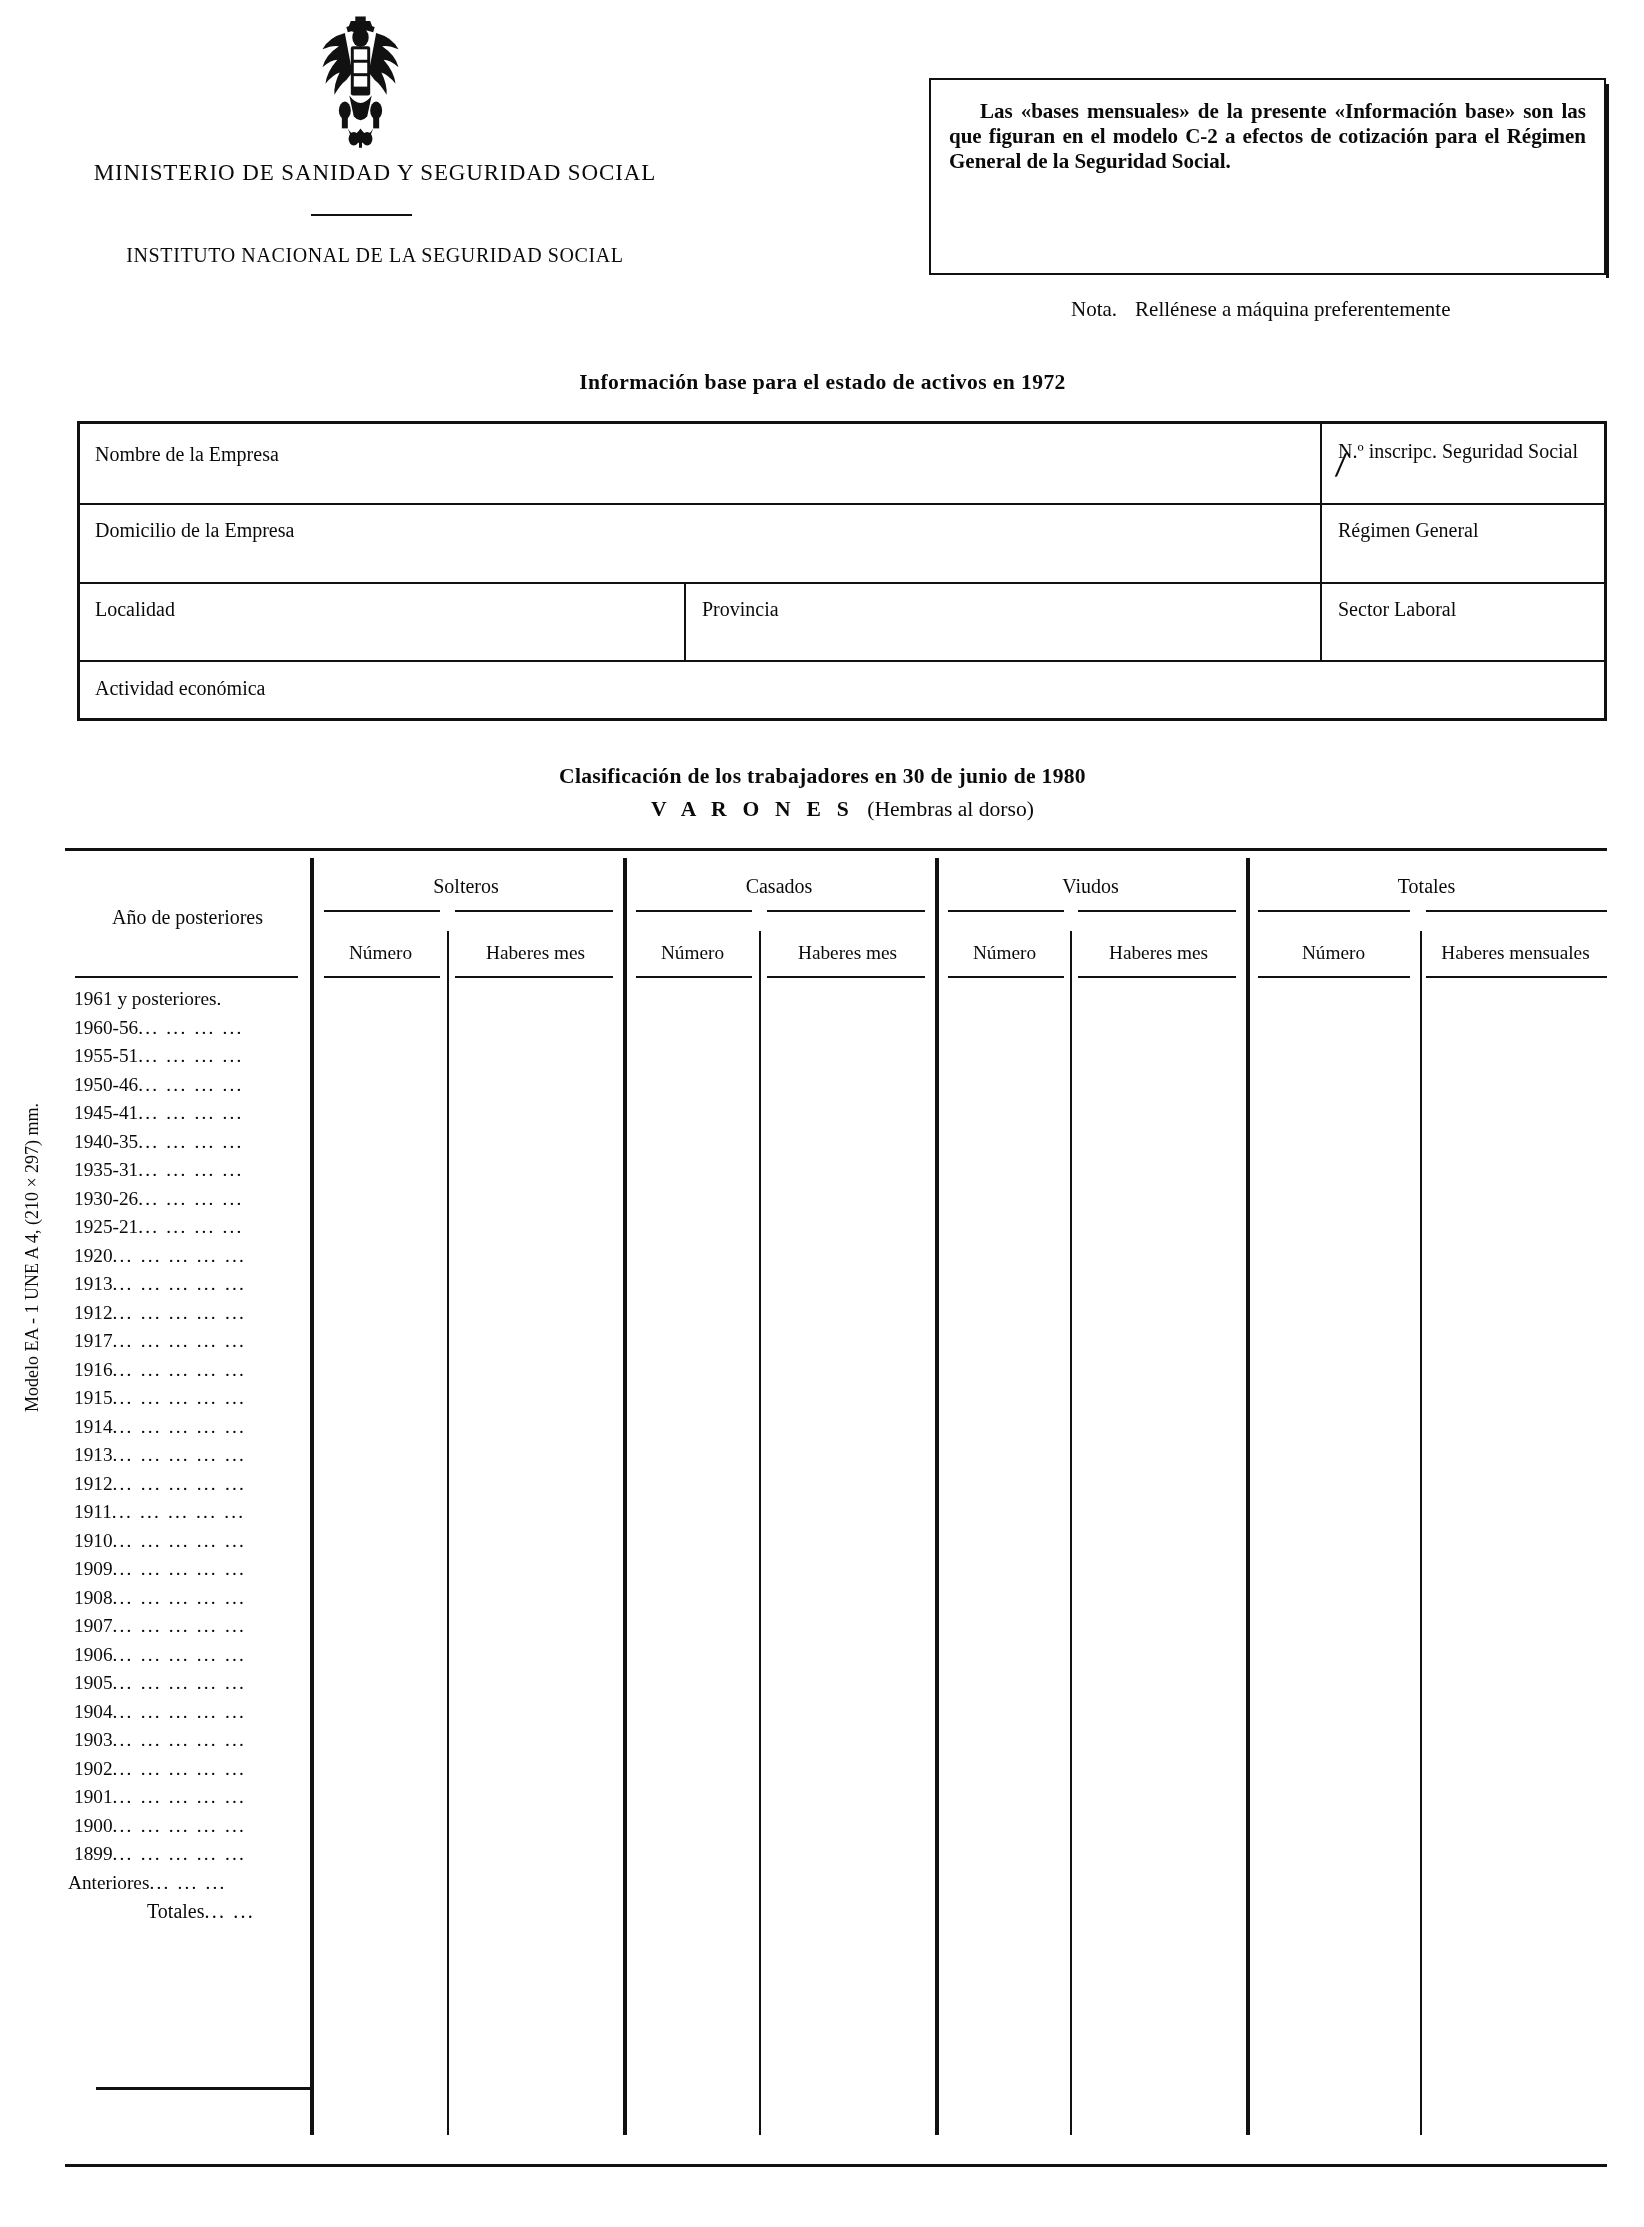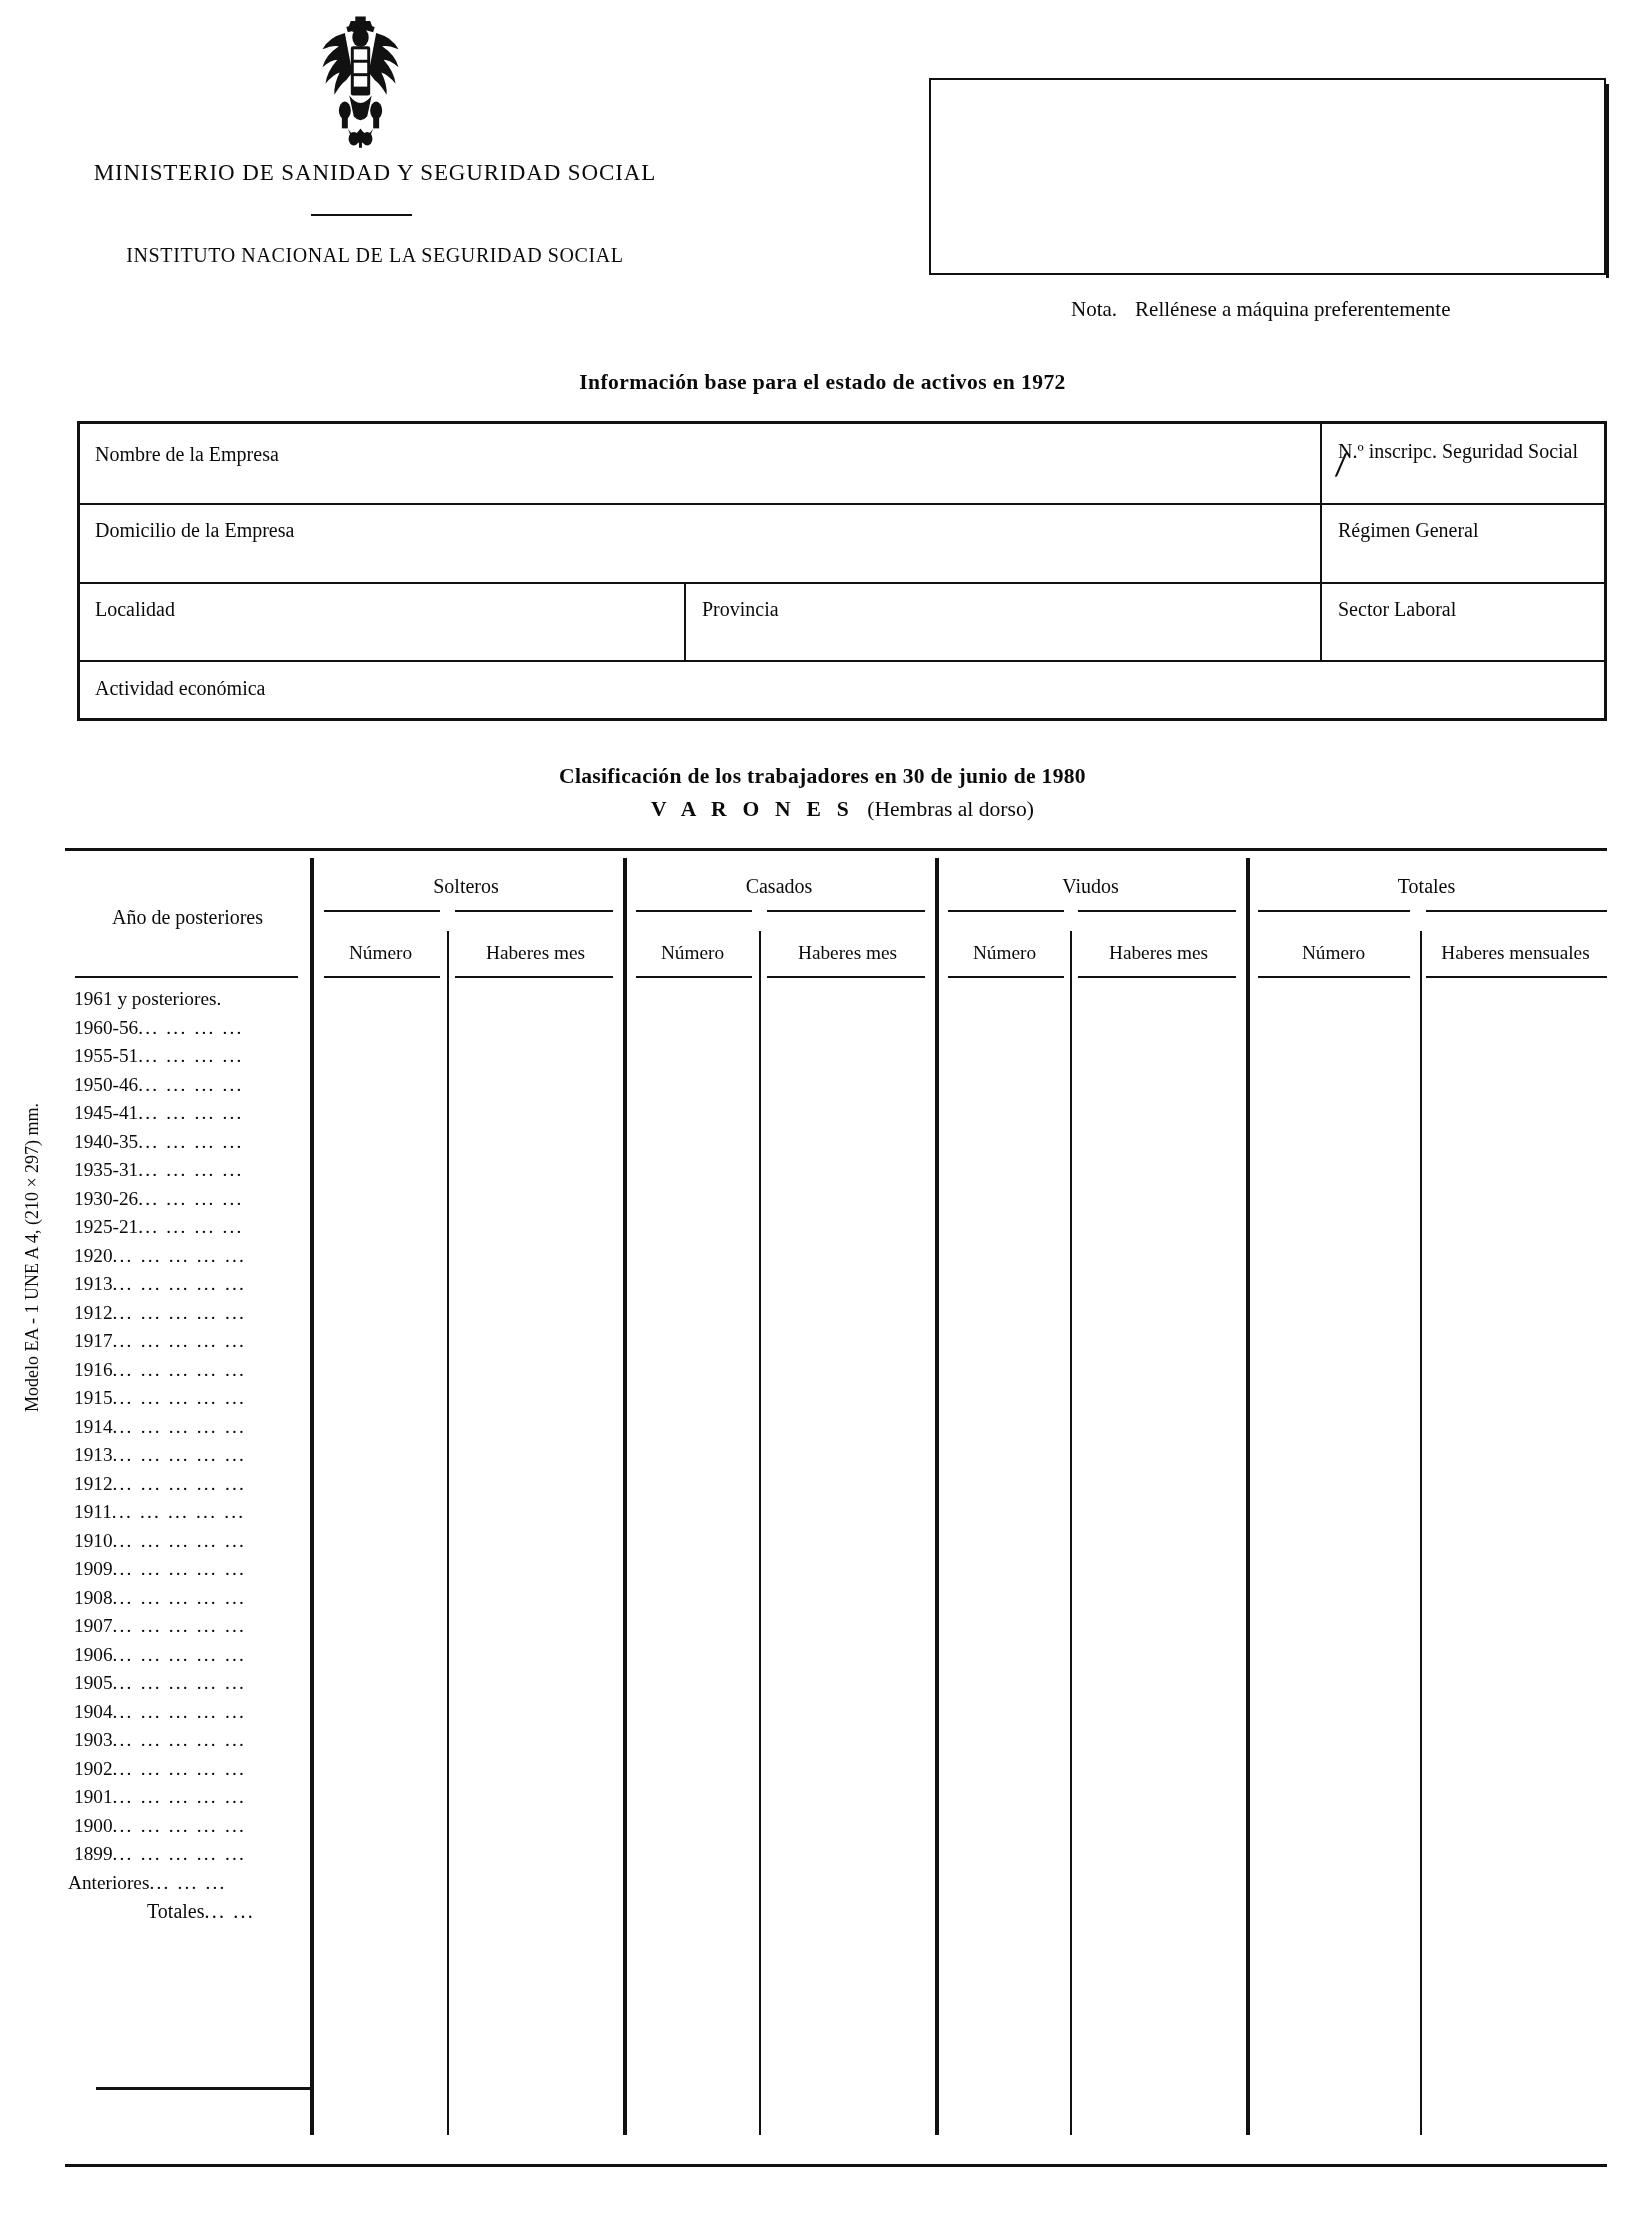--- a/index.html
+++ b/index.html
@@ -319,20 +319,21 @@
       <rect x="63" y="160" width="4" height="18"></rect>
     </g>
   </svg>
 </div>
 
 <div id="ministry-title">MINISTERIO  DE  SANIDAD  Y  SEGURIDAD  SOCIAL</div>
 <div id="header-divider"></div>
 <div id="institute-title">INSTITUTO NACIONAL DE LA SEGURIDAD SOCIAL</div>
 
 <div id="important-box">
+  <div id="important-body">Las «bases mensuales» de la presente «Información base» son las que figuran en el modelo C-2 a efectos de cotización para el Régimen General de la Seguridad Social.</div>
 </div>
 
 <div id="nota-line">
   <span id="nota-label">Nota.</span><span id="nota-text">Rellénese a máquina preferentemente</span>
 </div>
 
 <div id="infobase-caption">Información base  para el estado de activos en 1972</div>
 
 <div id="company-box">
   <div class="vrule-left"></div>

